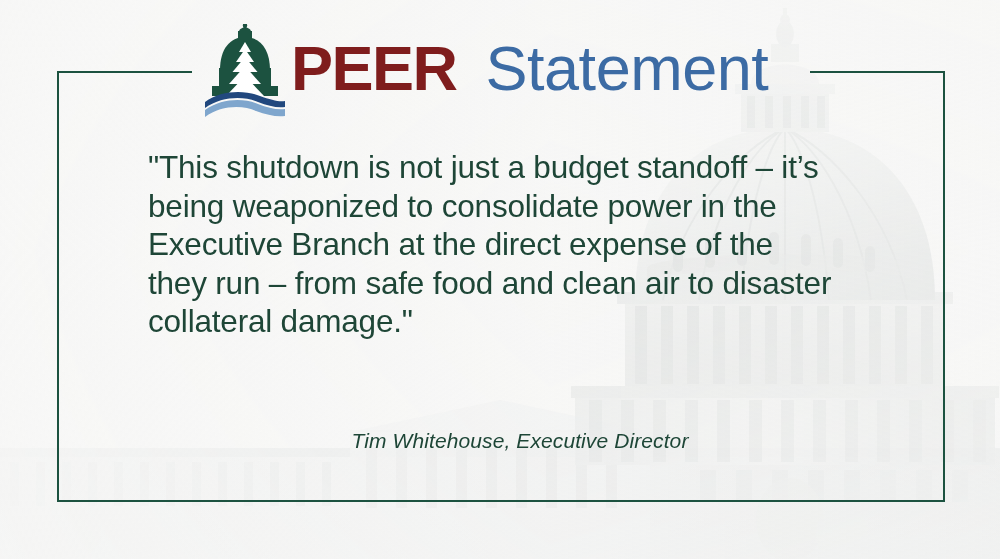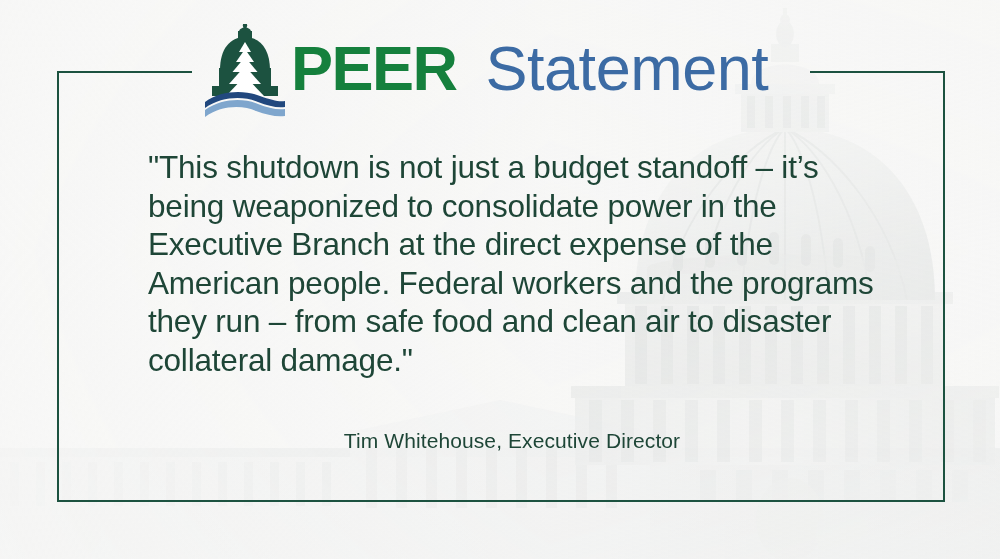--- a/index.html
+++ b/index.html
@@ -69,21 +69,21 @@
   #wordmark {
     white-space:nowrap;
     line-height:1;
     padding-bottom:8px;
   }
   #wm-peer {
     font-family:"Liberation Sans", sans-serif;
     font-weight:bold;
     font-size:63px;
     letter-spacing:-1.5px;
-    color:#15803d;
+    color:#7f1d1d;
   }
   #wm-statement {
     font-family:"Liberation Sans", sans-serif;
     font-weight:400;
     font-size:63px;
     letter-spacing:-0.5px;
     color:#3c6ba4;
     margin-left:29px;
   }
 
@@ -97,28 +97,29 @@
     font-family:"Liberation Sans", sans-serif;
     font-size:31.5px;
     line-height:38.5px;
     color:#1e4637;
     white-space:nowrap;
     letter-spacing:-0.2px;
   }
 
   #attribution {
     position:absolute;
-    left:132px; top:427px;
+    left:140px; top:427px;
     width:760px;
     text-align:center;
     font-family:"Liberation Sans", sans-serif;
     font-size:21px;
     line-height:28px;
     color:#1e4637;
     letter-spacing:0.1px;
+    font-style:italic;
   }
 </style>
 </head>
 <body>
 
 <div id="stage">
 
   <div id="bg-photo">
     <svg width="1000" height="559" viewBox="0 0 1000 559" xmlns="http://www.w3.org/2000/svg">
       <defs>
@@ -311,20 +312,19 @@
 
     <div id="wordmark">
       <span id="wm-peer">PEER</span><span id="wm-statement">Statement</span>
     </div>
   </div>
 
   <div id="quote-block">
     <div class="quote-line">"This shutdown is not just a budget standoff – it’s</div>
     <div class="quote-line">being weaponized to consolidate power in the</div>
     <div class="quote-line">Executive Branch at the direct expense of the</div>
-    <div class="quote-line">American people. Federal workers and the programs</div>
     <div class="quote-line">they run – from safe food and clean air to disaster</div>
     <div class="quote-line">collateral damage."</div>
   </div>
 
   <div id="attribution">Tim Whitehouse, Executive Director</div>
 
 </div>
 
 </body></html>

